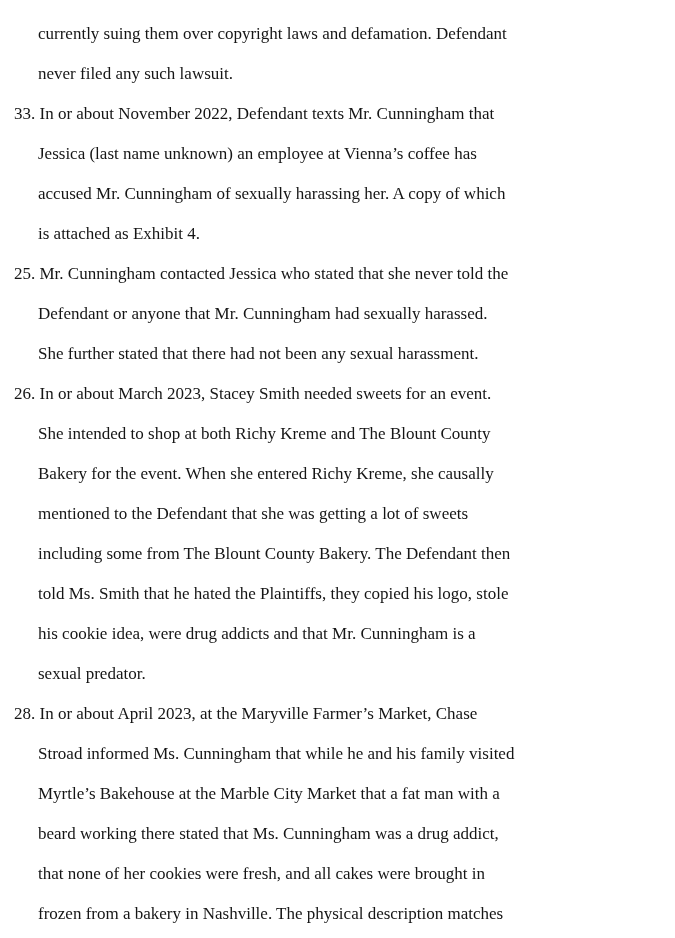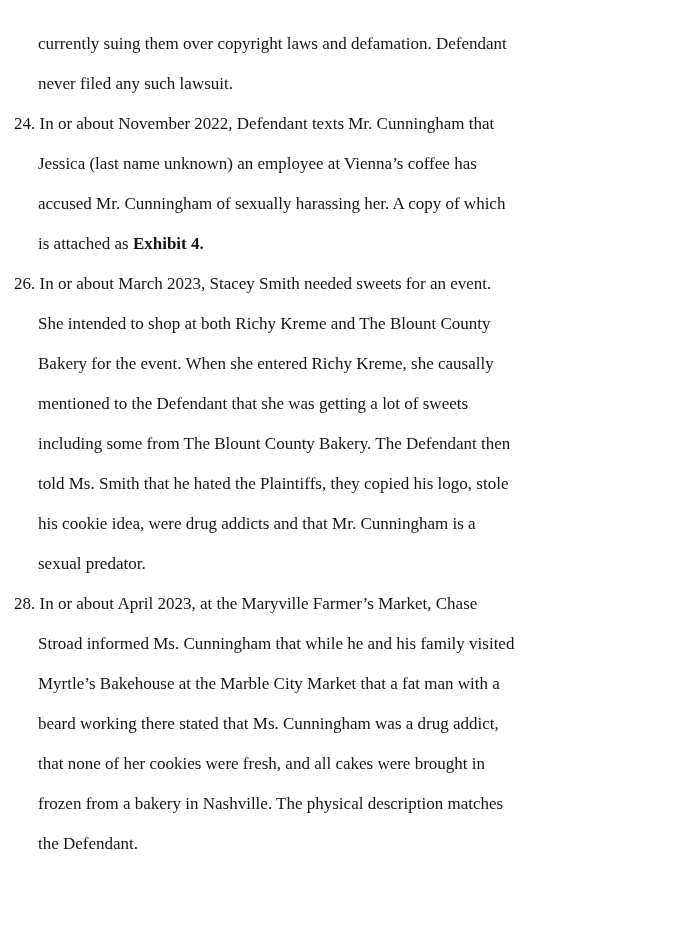--- a/index.html
+++ b/index.html
@@ -9,51 +9,52 @@
   body {
     width: 675px;
     height: 938px;
     background: #ffffff;
     overflow: hidden;
   }
   .page {
     box-sizing: border-box;
     width: 533px;
     height: 938px;
-    padding: 24px 16px 0 38px;
+    padding: 14px 16px 0 38px;
     background: #ffffff;
     color: #151515;
     font-family: "Liberation Serif", "DejaVu Serif", serif;
     font-size: 17px;
     line-height: 40px;
     text-align: left;
   }
   .para {
     margin: 0;
     padding: 0;
   }
   .para.numbered {
     text-indent: -24px; 
   }
   .num {
     display: inline;
   }
   .exhibit {
-    font-weight: bold;
+    font-weight: normal;
   }
 </style>
 </head>
 <body>
 
 <div class="page">
 
   <p class="para continuation"><span>currently suing them over copyright laws and defamation.  Defendant never filed any such lawsuit.</span></p>
 
-  <p class="para numbered"><span class="num">24.</span> <span>In or about November 2022, Defendant texts Mr. Cunningham that Jessica (last name unknown) an employee at Vienna’s coffee has accused Mr. Cunningham of sexually harassing her.  A copy of which is attached as </span><b class="exhibit">Exhibit 4.</b></p>
+  <p class="para numbered"><span class="num">33.</span> <span>In or about November 2022, Defendant texts Mr. Cunningham that Jessica (last name unknown) an employee at Vienna’s coffee has accused Mr. Cunningham of sexually harassing her.  A copy of which is attached as </span><b class="exhibit">Exhibit 4.</b></p>
 
+  <p class="para numbered"><span class="num">25.</span> <span>Mr. Cunningham contacted Jessica who stated that she never told the Defendant or anyone that Mr. Cunningham had sexually harassed.  She further stated that there had not been any sexual harassment.</span></p>
 
   <p class="para numbered"><span class="num">26.</span> <span>In or about March 2023, Stacey Smith needed sweets for an event.  She intended to shop at both Richy Kreme and The Blount County Bakery for the event.  When she entered Richy Kreme, she causally mentioned to the Defendant that she was getting a lot of sweets including some from The Blount County Bakery.  The Defendant then told Ms. Smith that he hated the Plaintiffs, they copied his logo, stole his cookie idea, were drug addicts and that Mr. Cunningham is a sexual predator.</span></p>
 
 
   <p class="para numbered"><span class="num">28.</span> <span>In or about April 2023, at the Maryville Farmer’s Market, Chase Stroad informed Ms. Cunningham that while he and his family visited Myrtle’s Bakehouse at the Marble City Market that a fat man with a beard working there stated that Ms. Cunningham was a drug addict, that none of her cookies were fresh, and all cakes were brought in frozen from a bakery in Nashville.  The physical description matches the Defendant.</span></p>
 
 
 </div>
 
 </body></html>

